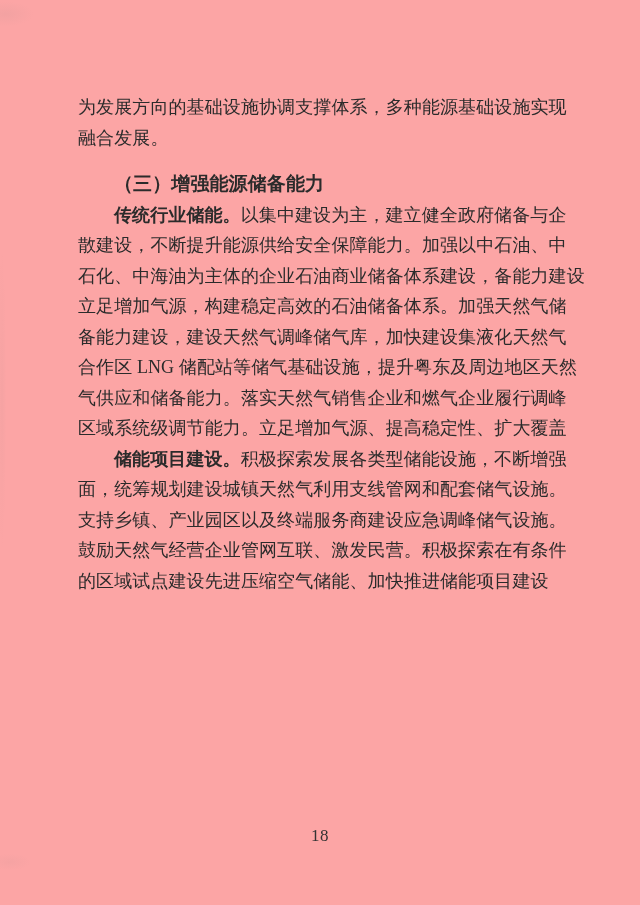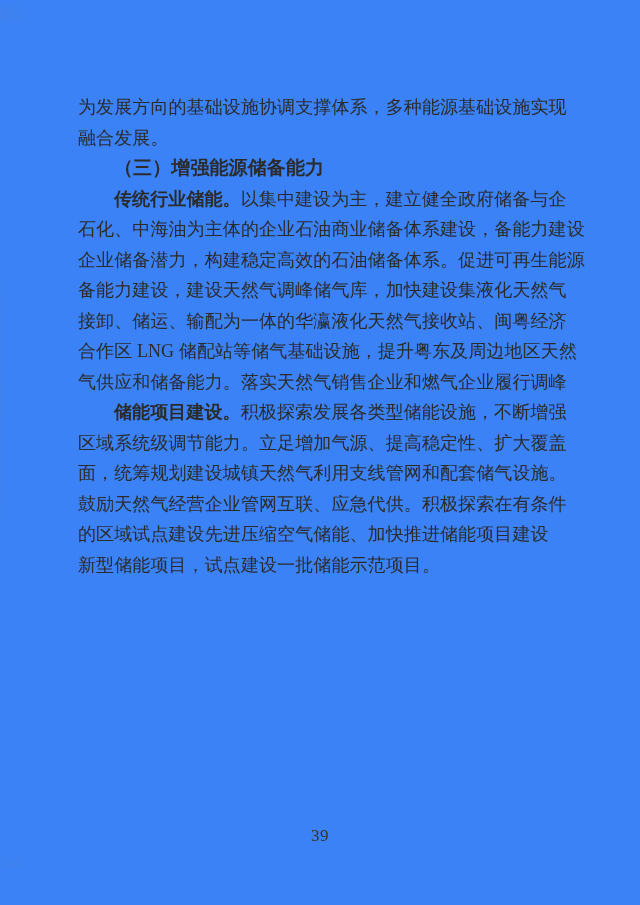--- a/index.html
+++ b/index.html
@@ -9,21 +9,21 @@
   body {
     width: 640px;
     height: 905px;
     background: #ffffff;
     overflow: hidden;
   }
   .page {
     position: relative;
     width: 640px;
     height: 905px;
-    background: #3b82f6;
+    background: #fca5a5;
     font-family: "Liberation Serif", "DejaVu Serif", serif;
     color: #2b2b2b;
   }
   
   .scan-noise {
     position: absolute;
     left: 0; top: 0;
     width: 100%; height: 100%;
     background:
       radial-gradient(ellipse 40px 18px at 6px 14px, rgba(120,120,120,0.07), rgba(0,0,0,0) 70%),
@@ -51,20 +51,21 @@
   }
   .line.indent {
     padding-left: 36px;
   }
   .bold-lead {
     font-weight: 700;
   }
   .block.heading .line {
     font-size: 19px;
     font-weight: 700;
+    margin-top: 16px;
   }
   .page-number {
     position: absolute;
     left: 0;
     top: 824px;
     width: 100%;
     text-align: center;
     font-size: 17px;
     line-height: 24px;
     color: #333333;
@@ -79,30 +80,30 @@
   <main class="content">
       <div class="block paragraph">
         <div class="line"><span>为发展方向的基础设施协调支撑体系，多种能源基础设施实现</span></div>
         <div class="line"><span>融合发展。</span></div>
       </div>
       <div class="block heading">
         <div class="line indent"><span class="bold-lead">（三）增强能源储备能力</span></div>
       </div>
       <div class="block paragraph">
         <div class="line indent"><span class="bold-lead">传统行业储能。</span><span>以集中建设为主，建立健全政府储备与企</span></div>
+        <div class="line"><span>散建设，不断提升能源供给安全保障能力。加强以中石油、中</span></div>
         <div class="line"><span>石化、中海油为主体的企业石油商业储备体系建设，备能力建设</span></div>
-        <div class="line"><span>企业储备潜力，构建稳定高效的石油储备体系。促进可再生能源</span></div>
+        <div class="line"><span>立足增加气源，构建稳定高效的石油储备体系。加强天然气储</span></div>
         <div class="line"><span>备能力建设，建设天然气调峰储气库，加快建设集液化天然气</span></div>
-        <div class="line"><span>接卸、储运、输配为一体的华瀛液化天然气接收站、闽粤经济</span></div>
         <div class="line"><span>合作区 LNG 储配站等储气基础设施，提升粤东及周边地区天然</span></div>
         <div class="line"><span>气供应和储备能力。落实天然气销售企业和燃气企业履行调峰</span></div>
       </div>
       <div class="block paragraph">
+        <div class="line"><span>区域系统级调节能力。立足增加气源、提高稳定性、扩大覆盖</span></div>
         <div class="line indent"><span class="bold-lead">储能项目建设。</span><span>积极探索发展各类型储能设施，不断增强</span></div>
-        <div class="line"><span>区域系统级调节能力。立足增加气源、提高稳定性、扩大覆盖</span></div>
         <div class="line"><span>面，统筹规划建设城镇天然气利用支线管网和配套储气设施。</span></div>
-        <div class="line"><span>鼓励天然气经营企业管网互联、应急代供。积极探索在有条件</span></div>
+        <div class="line"><span>支持乡镇、产业园区以及终端服务商建设应急调峰储气设施。</span></div>
+        <div class="line"><span>鼓励天然气经营企业管网互联、激发民营。积极探索在有条件</span></div>
         <div class="line"><span>的区域试点建设先进压缩空气储能、加快推进储能项目建设</span></div>
-        <div class="line"><span>新型储能项目，试点建设一批储能示范项目。</span></div>
       </div>
     </main>
-  <div class="page-number">39</div>
+  <div class="page-number">18</div>
 </div>
 
 </body></html>

